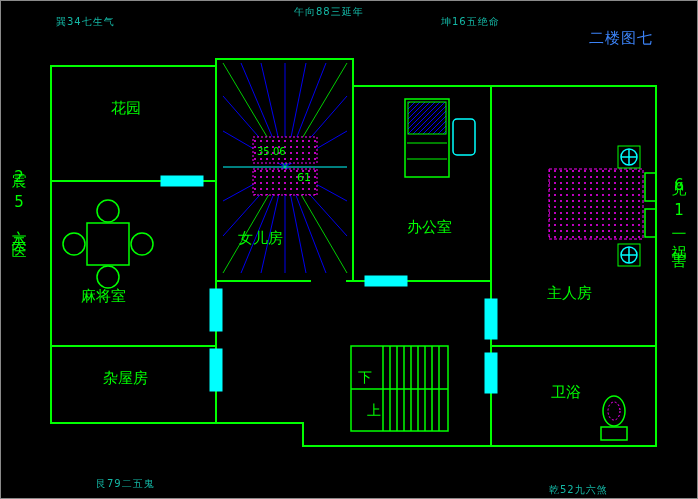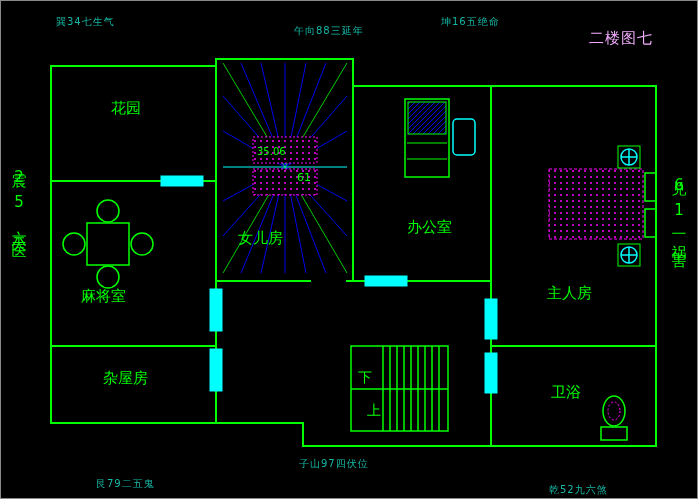--- a/index.html
+++ b/index.html
@@ -23,43 +23,42 @@
     position:absolute;
     writing-mode:vertical-rl;
     text-orientation:upright;
     color:#00ff00;
     font-size:15px;
     letter-spacing:7px;
     white-space:nowrap;
   }
   .title{
     position:absolute;
-    color:#f0abfc;
+    color:#3b82f6;
     font-size:15px;
     letter-spacing:1px;
     white-space:nowrap;
   }
   svg{position:absolute;left:0;top:0;}
   text{font-family:"DejaVu Sans", sans-serif;}
 </style>
 </head>
 <body>
 
 <div id="screen">
 
   <div class="hlabel" style="left:55px;top:14px;">巽34七生气</div>
-  <div class="hlabel" style="left:293px;top:23px;">午向88三延年</div>
+  <div class="hlabel" style="left:293px;top:4px;">午向88三延年</div>
   <div class="hlabel" style="left:440px;top:14px;">坤16五绝命</div>
   <div class="title" style="left:588px;top:28px;">二楼图七</div>
 
   <div class="vtext" style="left:8px;top:160px;">震25六天医</div>
   <div class="vtext" style="left:668px;top:168px;">兑61一祸害</div>
 
   <div class="hlabel" style="left:95px;top:476px;">艮79二五鬼</div>
-  <div class="hlabel" style="left:298px;top:456px;">子山97四伏位</div>
   <div class="hlabel" style="left:548px;top:458px;margin-top:24px;">乾52九六煞</div>
 
   <svg width="698" height="499" viewBox="0 0 698 499">
     <defs>
       <pattern id="dotsM" width="6" height="6" patternUnits="userSpaceOnUse">
         <rect width="6" height="6" fill="#000"></rect>
         <circle cx="2" cy="2" r="1" fill="#ff00ff"></circle>
       </pattern>
       <pattern id="hatchB" width="5" height="5" patternUnits="userSpaceOnUse">
         <path d="M0,5 L5,0" stroke="#0000ff" stroke-width="1"></path>

